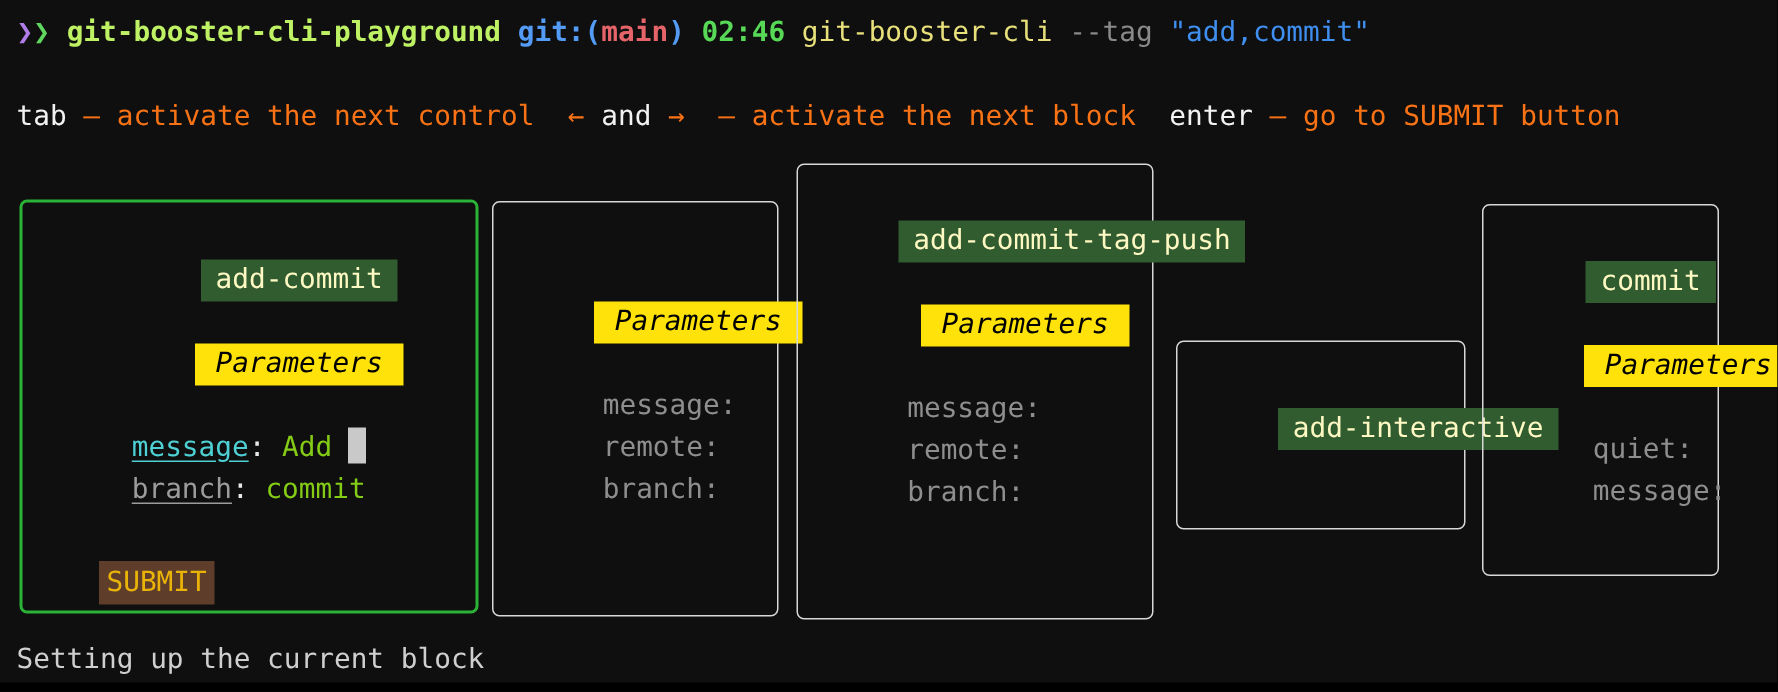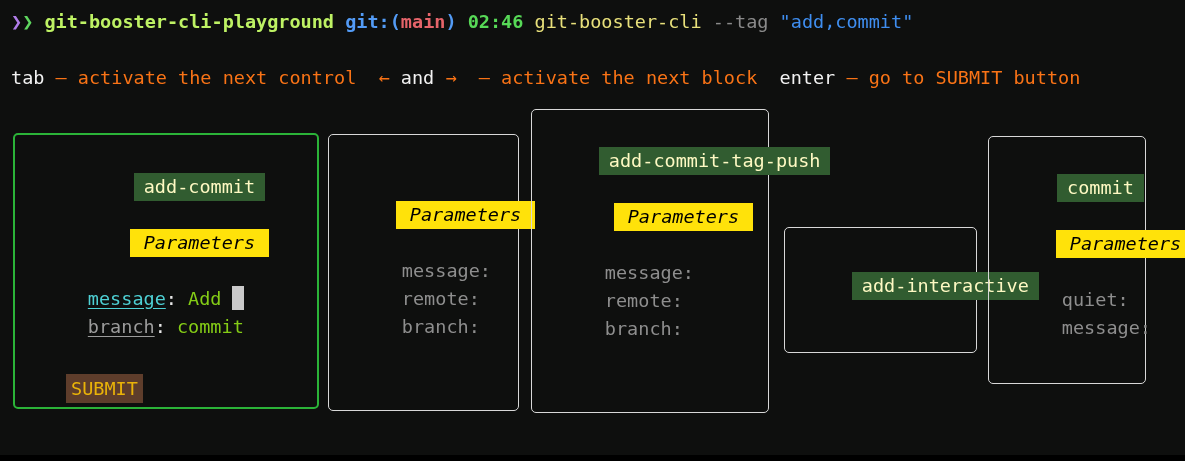--- a/index.html
+++ b/index.html
@@ -132,15 +132,16 @@
     </div>
     <div class="row"></div>
     <div class="row frow">
       <span class="fname">quiet</span><span class="sep-g">: </span>
     </div>
     <div class="row frow">
       <span class="fname">message</span><span class="sep-g">: </span>
     </div>
   </div>
 
+  <div class="termline sg-dim" style="top:426px; color:#cfcfcf;">Setting up the current block</div>
 
   <div class="bottom-strip"></div>
 </div>
 
 </body></html>

